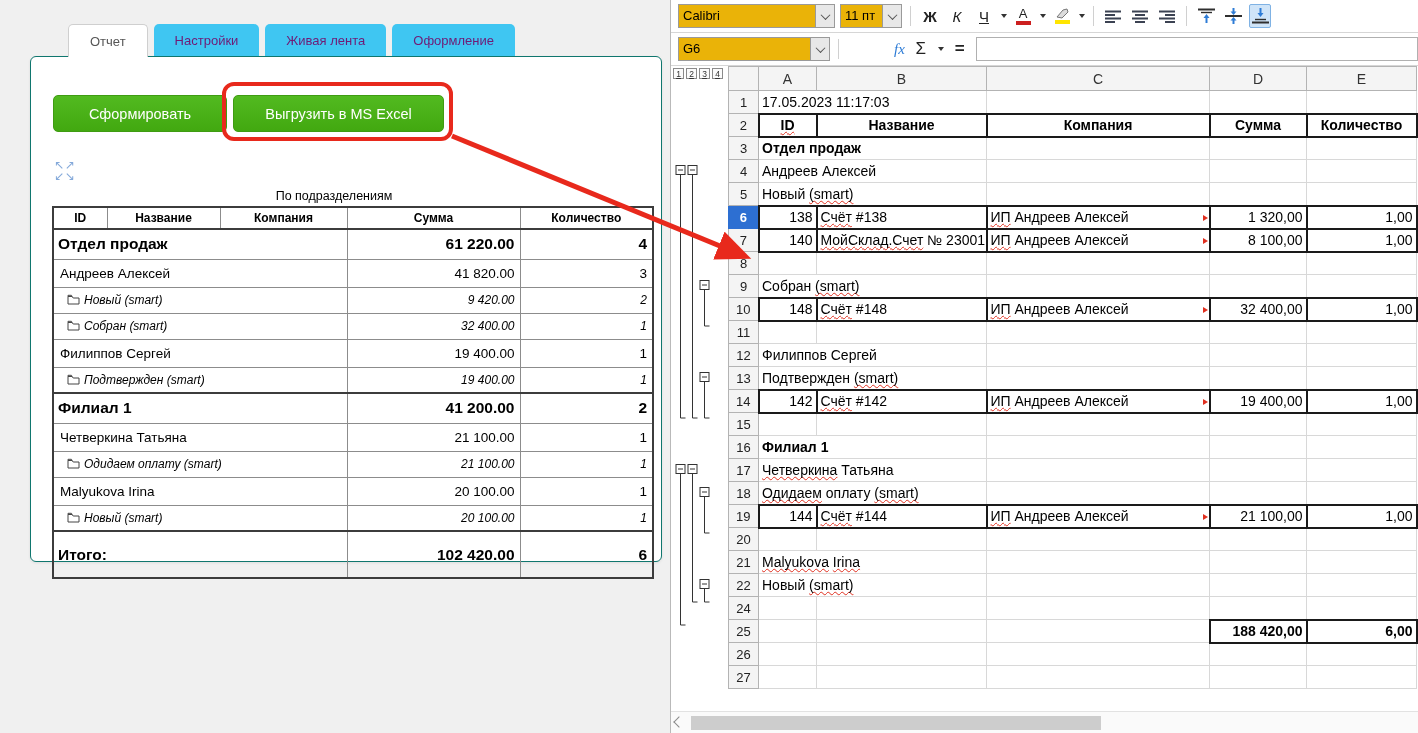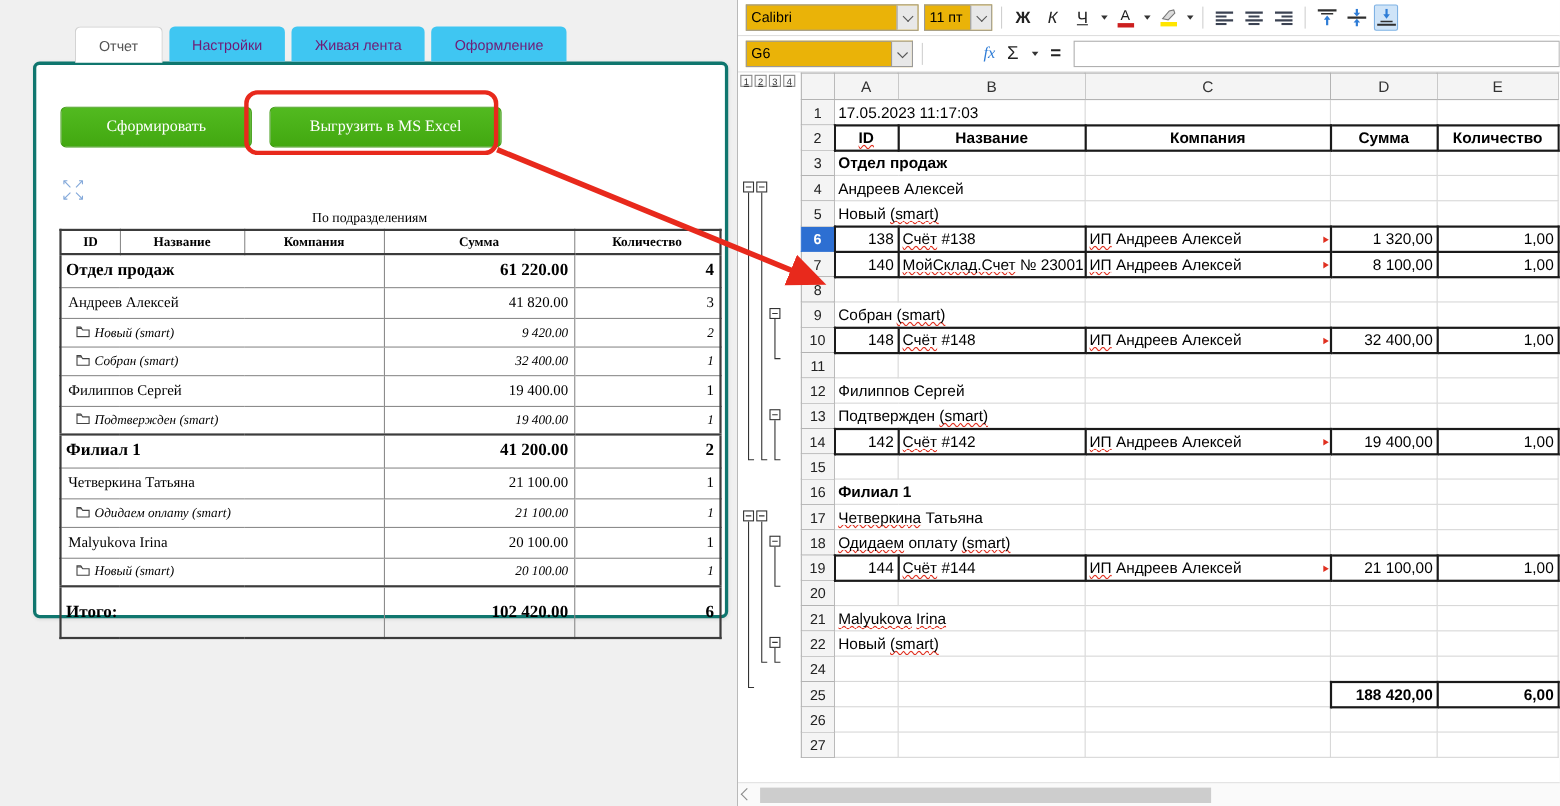--- a/index.html
+++ b/index.html
@@ -5,26 +5,26 @@
   * { margin:0; padding:0; box-sizing:border-box; }
   html,body { width:1418px; height:733px; overflow:hidden; }
   body { font-family:"Liberation Sans","DejaVu Sans",sans-serif; background:#f0f0f0; position:relative; }
 
   
   .tabs { position:absolute; left:68px; top:24px; display:flex; gap:6px; z-index:4; }
   .tab { height:32px; padding:0 21px; display:flex; align-items:center; font-size:13px;
          border-radius:5px 5px 0 0; background:#3fc6f2; color:#701a75; cursor:default; }
   .tab.active { background:#fff; color:#555; border:1px solid #cfcfcf; border-bottom:none; height:33px; }
   .card { position:absolute; left:30px; top:56px; width:632px; height:506px; background:#fff;
-          border:3px solid #0f766e; border-radius:6px; box-shadow:0 1px 3px rgba(0,0,0,.08); z-index:2;font-family:Liberation Serif, serif; }
+          border:1px solid #0f766e; border-radius:6px; box-shadow:0 1px 3px rgba(0,0,0,.08); z-index:2; }
   .btn-green { position:absolute; height:37px; background:linear-gradient(#52ba20,#42a810);
                border:1px solid #3f9c12; border-radius:5px; color:#fff; font-size:14.5px;
                display:flex; align-items:center; justify-content:center; font-family:inherit; }
   #btn-generate { left:22px; top:38px; width:174px; }
-  #btn-export   { left:202px; top:38px; width:211px;margin-left:10px; }
+  #btn-export   { left:202px; top:38px; width:211px; }
   .red-box { position:absolute; left:222px; top:82px; width:231px; height:59px;
              border:4px solid #e8291c; border-radius:12px; z-index:6; pointer-events:none; }
   .expand-ico { position:absolute; left:23px; top:103px; width:26px; color:#84a9da; font-size:12px;
                 line-height:11px; letter-spacing:1px; }
   .rep-title { position:absolute; left:3px; top:132px; width:600px; text-align:center; font-size:12.5px; color:#000; }
   .rep { position:absolute; left:21px; top:149px; width:600px; border-collapse:collapse;
          border:2px solid #3c3c3c; table-layout:fixed; }
   .rep th { border:1px solid #8c8c8c; font-size:12px; font-weight:bold; height:22px; text-align:center;
             background:#fff; padding:0 2px; }
   .rep td { border-left:1px solid #8c8c8c; border-top:1px solid #8c8c8c; white-space:nowrap; overflow:hidden; }

